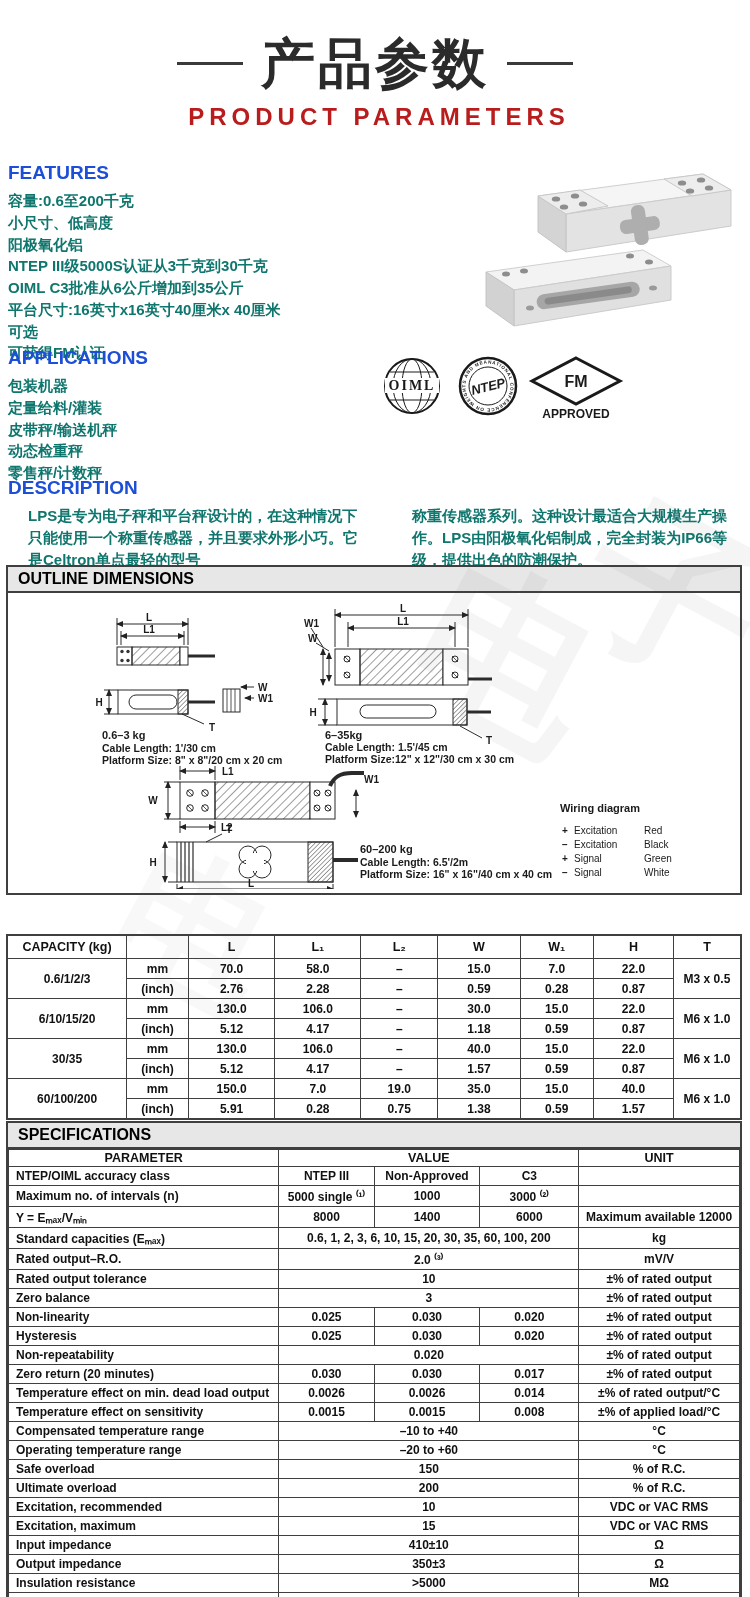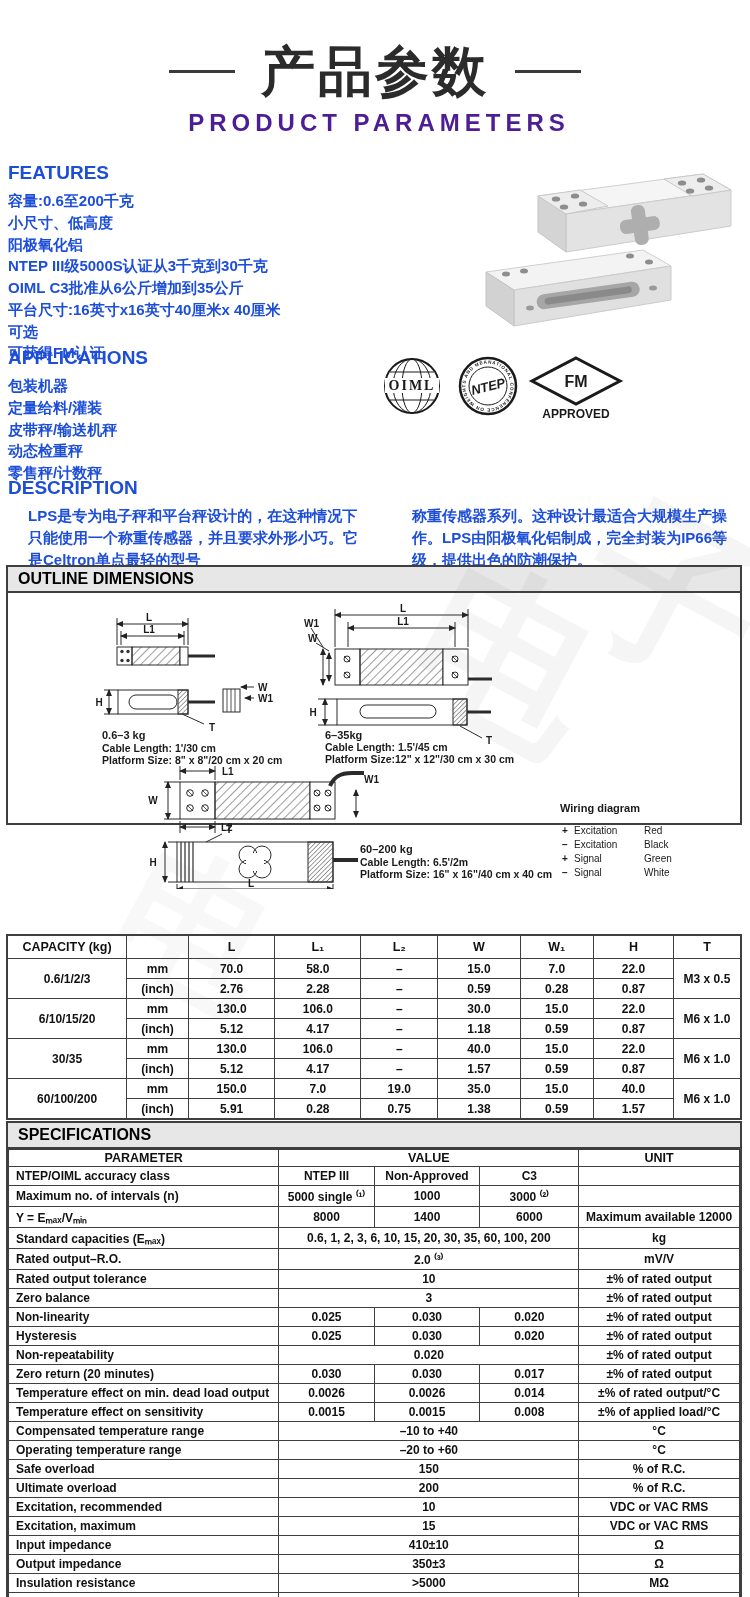--- a/index.html
+++ b/index.html
@@ -2,27 +2,27 @@
 <html><head>
 <meta charset="utf-8">
 <style>
   html,body{margin:0;padding:0;background:#fff;}
   #page{position:relative;width:750px;height:1597px;background:#fff;overflow:hidden;
         font-family:"Liberation Sans",sans-serif;color:#111;}
   
   .hdr{position:absolute;top:34px;left:0;width:750px;text-align:center;}
   .hdr-row{display:flex;align-items:center;justify-content:center;gap:18px;}
   .hdr-line{width:66px;height:3px;background:#3a3a3a;}
-  .hdr-title{font-size:54px;font-weight:bold;color:#2b2b2b;letter-spacing:3px;line-height:1.1;margin:8px;text-align:center;}
-  .hdr-sub{font-size:24px;color:#4c1d95;letter-spacing:5px;font-weight:bold;margin-top:0;padding-left:8px;}
+  .hdr-title{font-size:54px;font-weight:bold;color:#2b2b2b;letter-spacing:3px;line-height:1.1;margin:0;text-align:center;}
+  .hdr-sub{font-size:24px;color:#b91c1c;letter-spacing:5px;font-weight:bold;margin-top:10px;padding-left:8px;}
   
   .blk{position:absolute;}
   .sec-h2{font-size:19px;font-weight:bold;margin:0 0 6px 0;color:#1d4ed8;}
   .cn-list{list-style:none;margin:0;padding:0;}
-  .cn-list li, .cn{font-size:15px;font-weight:600;line-height:1.45;color:#1d4ed8;}
+  .cn-list li, .cn{font-size:15px;font-weight:600;line-height:1.45;color:#0f766e;}
   .desc-cols{display:flex;gap:28px;}
   .desc-col{width:356px;margin-left:20px;}
   
   .frame{position:absolute;left:6px;width:736px;border:2px solid #3f3f3f;box-sizing:border-box;background:transparent;}
   .bar{background:#e7e7e7;border-bottom:2px solid #3f3f3f;font-weight:bold;font-size:16px;
        padding:3px 10px;color:#000;}
   
   table{border-collapse:collapse;table-layout:fixed;width:100%;}
   th,td{border:1px solid #3f3f3f;text-align:center;padding:1px 2px;overflow:hidden;white-space:nowrap;}
   th{font-size:12.5px;font-weight:bold;}
@@ -157,21 +157,21 @@
   </svg>
 
   <div class="blk" style="left:8px;top:477px;width:740px;">
     <h2 class="sec-h2">DESCRIPTION</h2>
     <div class="desc-cols">
       <div class="desc-col cn">LPS是专为电子秤和平台秤设计的，在这种情况下只能使用一个称重传感器，并且要求外形小巧。它是Celtron单点最轻的型号</div>
       <div class="desc-col cn">称重传感器系列。这种设计最适合大规模生产操作。LPS由阳极氧化铝制成，完全封装为IP66等级，提供出色的防潮保护。</div>
     </div>
   </div>
 
-  <div class="frame" style="top:565px;height:260px;">
+  <div class="frame" style="top:565px;height:330px;">
     <div class="bar">OUTLINE DIMENSIONS</div>
     <svg width="730" height="296" viewBox="0 0 730 296" style="display:block;">
       <defs>
         <pattern id="h1" width="6" height="6" patternUnits="userSpaceOnUse" patternTransform="rotate(45)">
           <line x1="0" y1="0" x2="0" y2="6" stroke="#4a4a4a" stroke-width="1.1"></line>
         </pattern>
         <pattern id="h2" width="3.2" height="3.2" patternUnits="userSpaceOnUse" patternTransform="rotate(45)">
           <line x1="0" y1="0" x2="0" y2="3.2" stroke="#3c3c3c" stroke-width="1"></line>
         </pattern>
         <marker id="ma" markerWidth="7" markerHeight="6" refX="6" refY="3" orient="auto-start-reverse" markerUnits="userSpaceOnUse">

